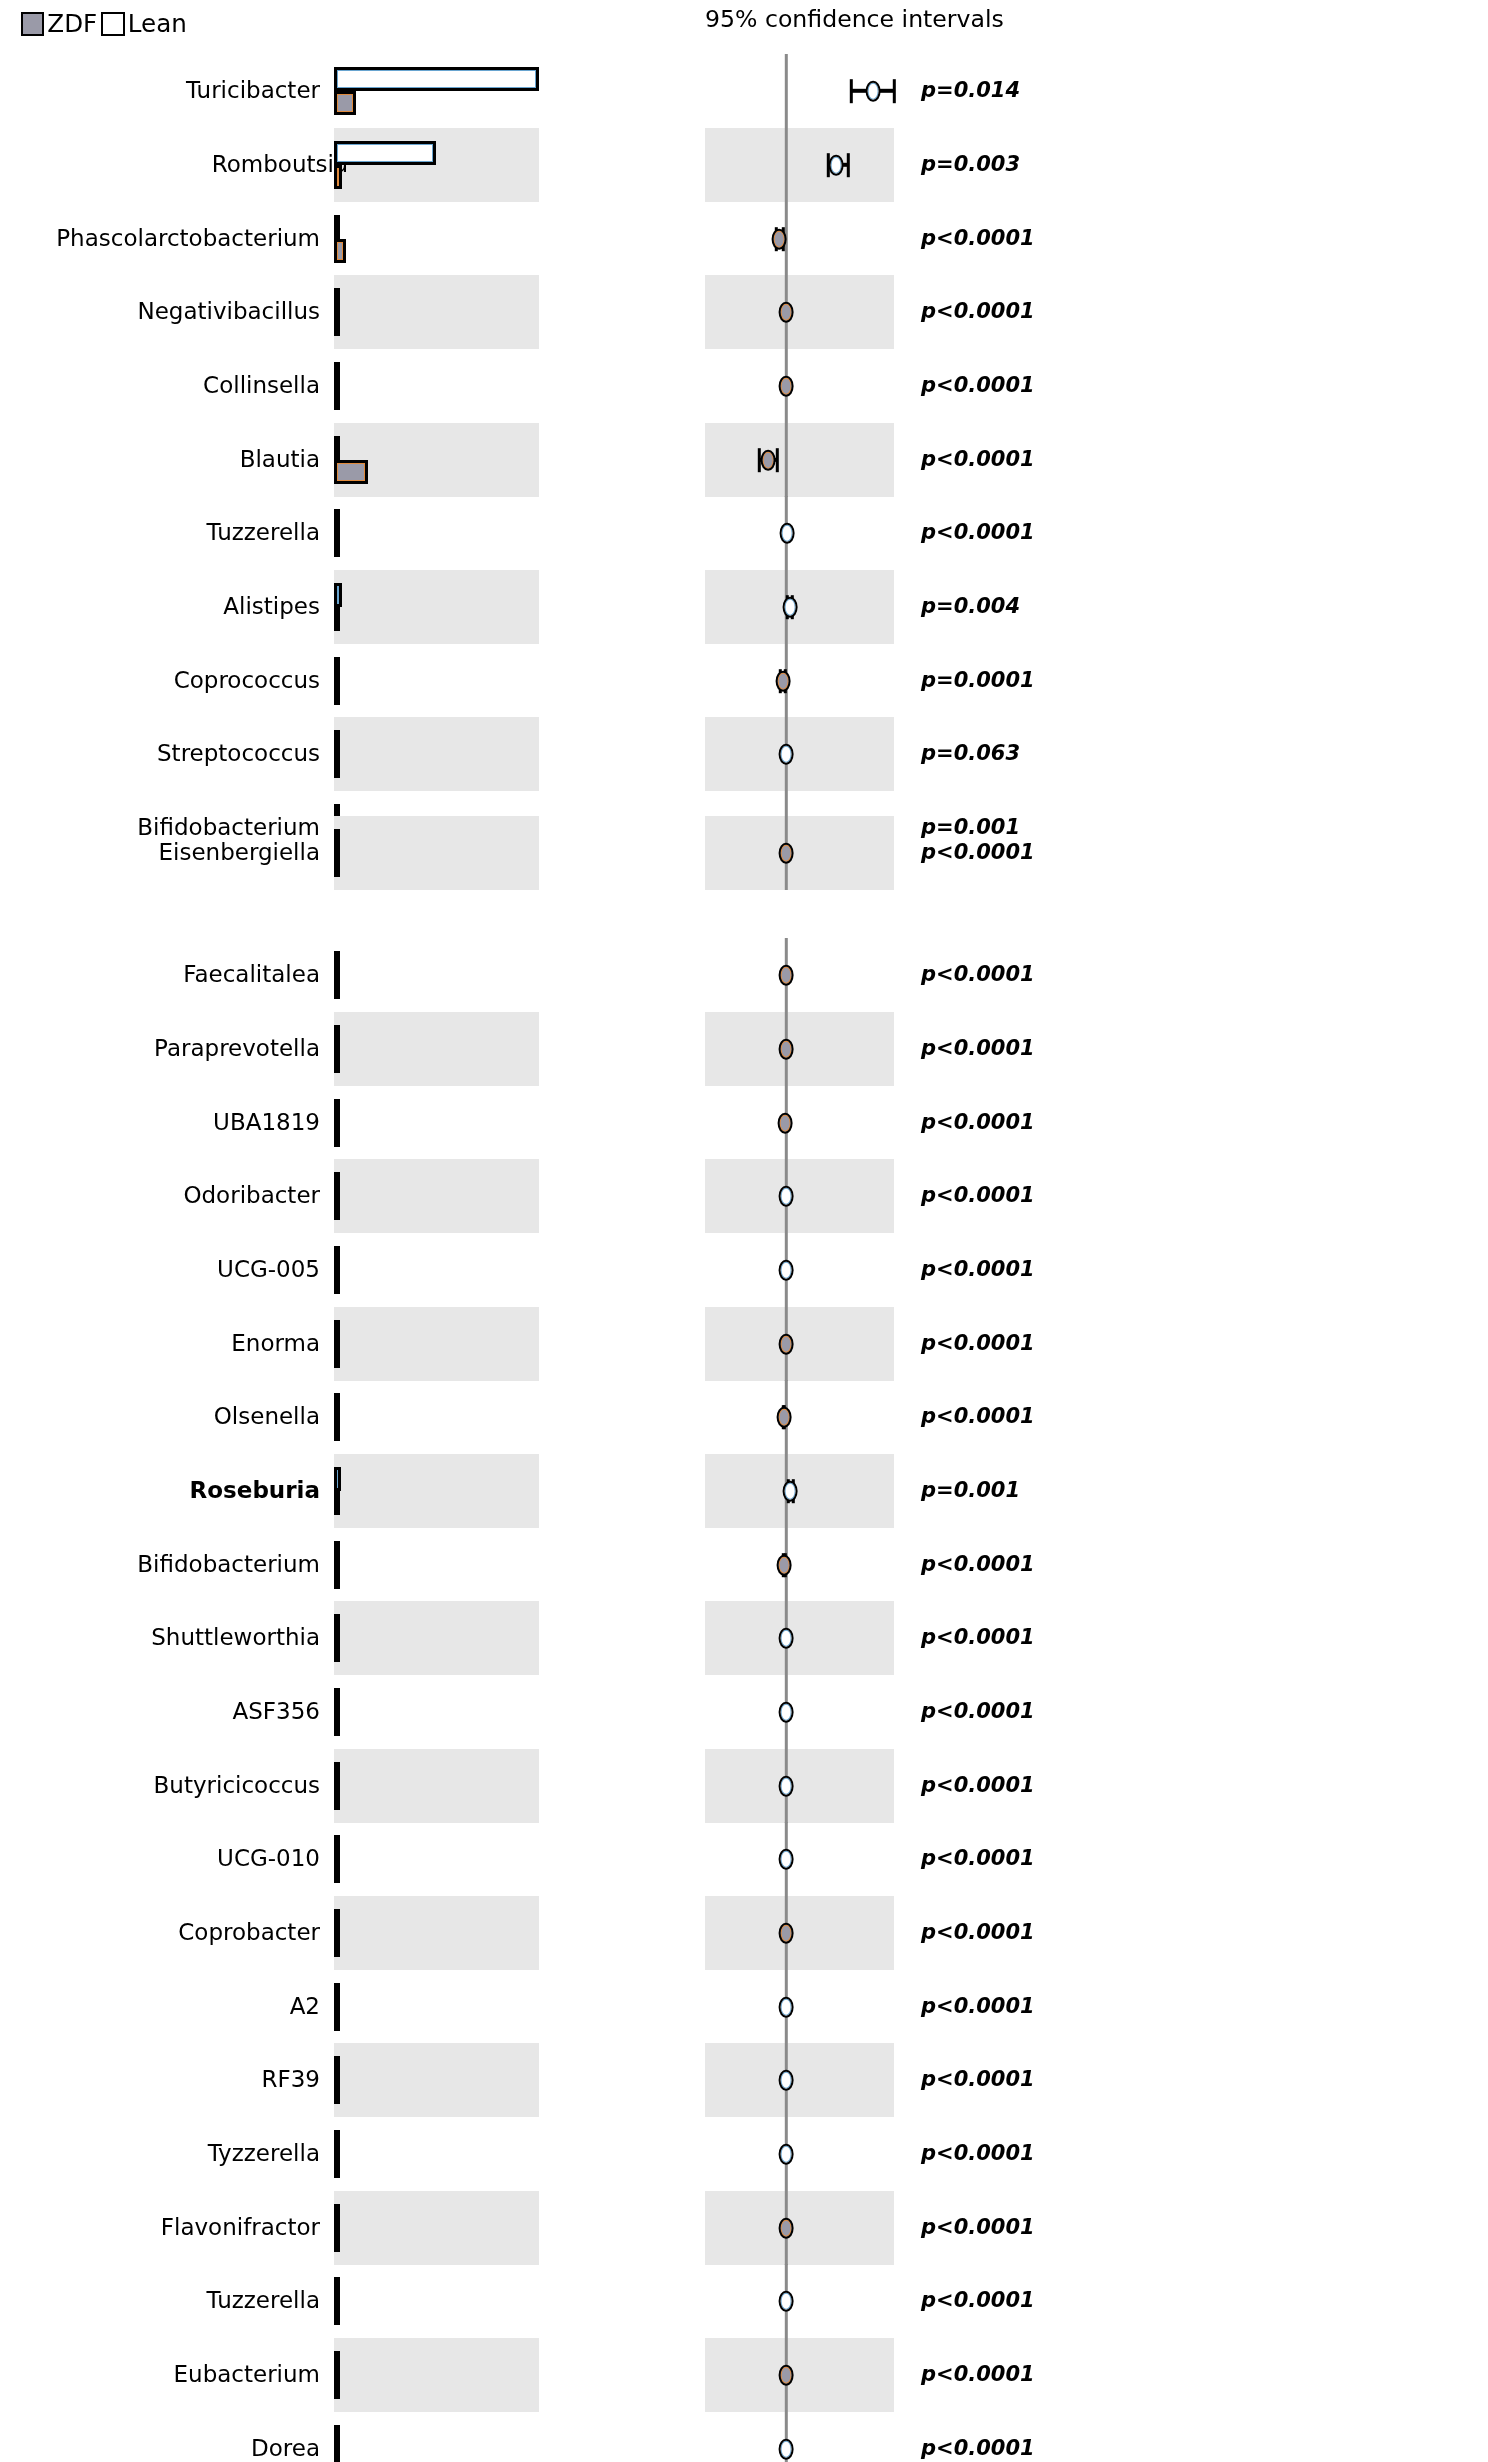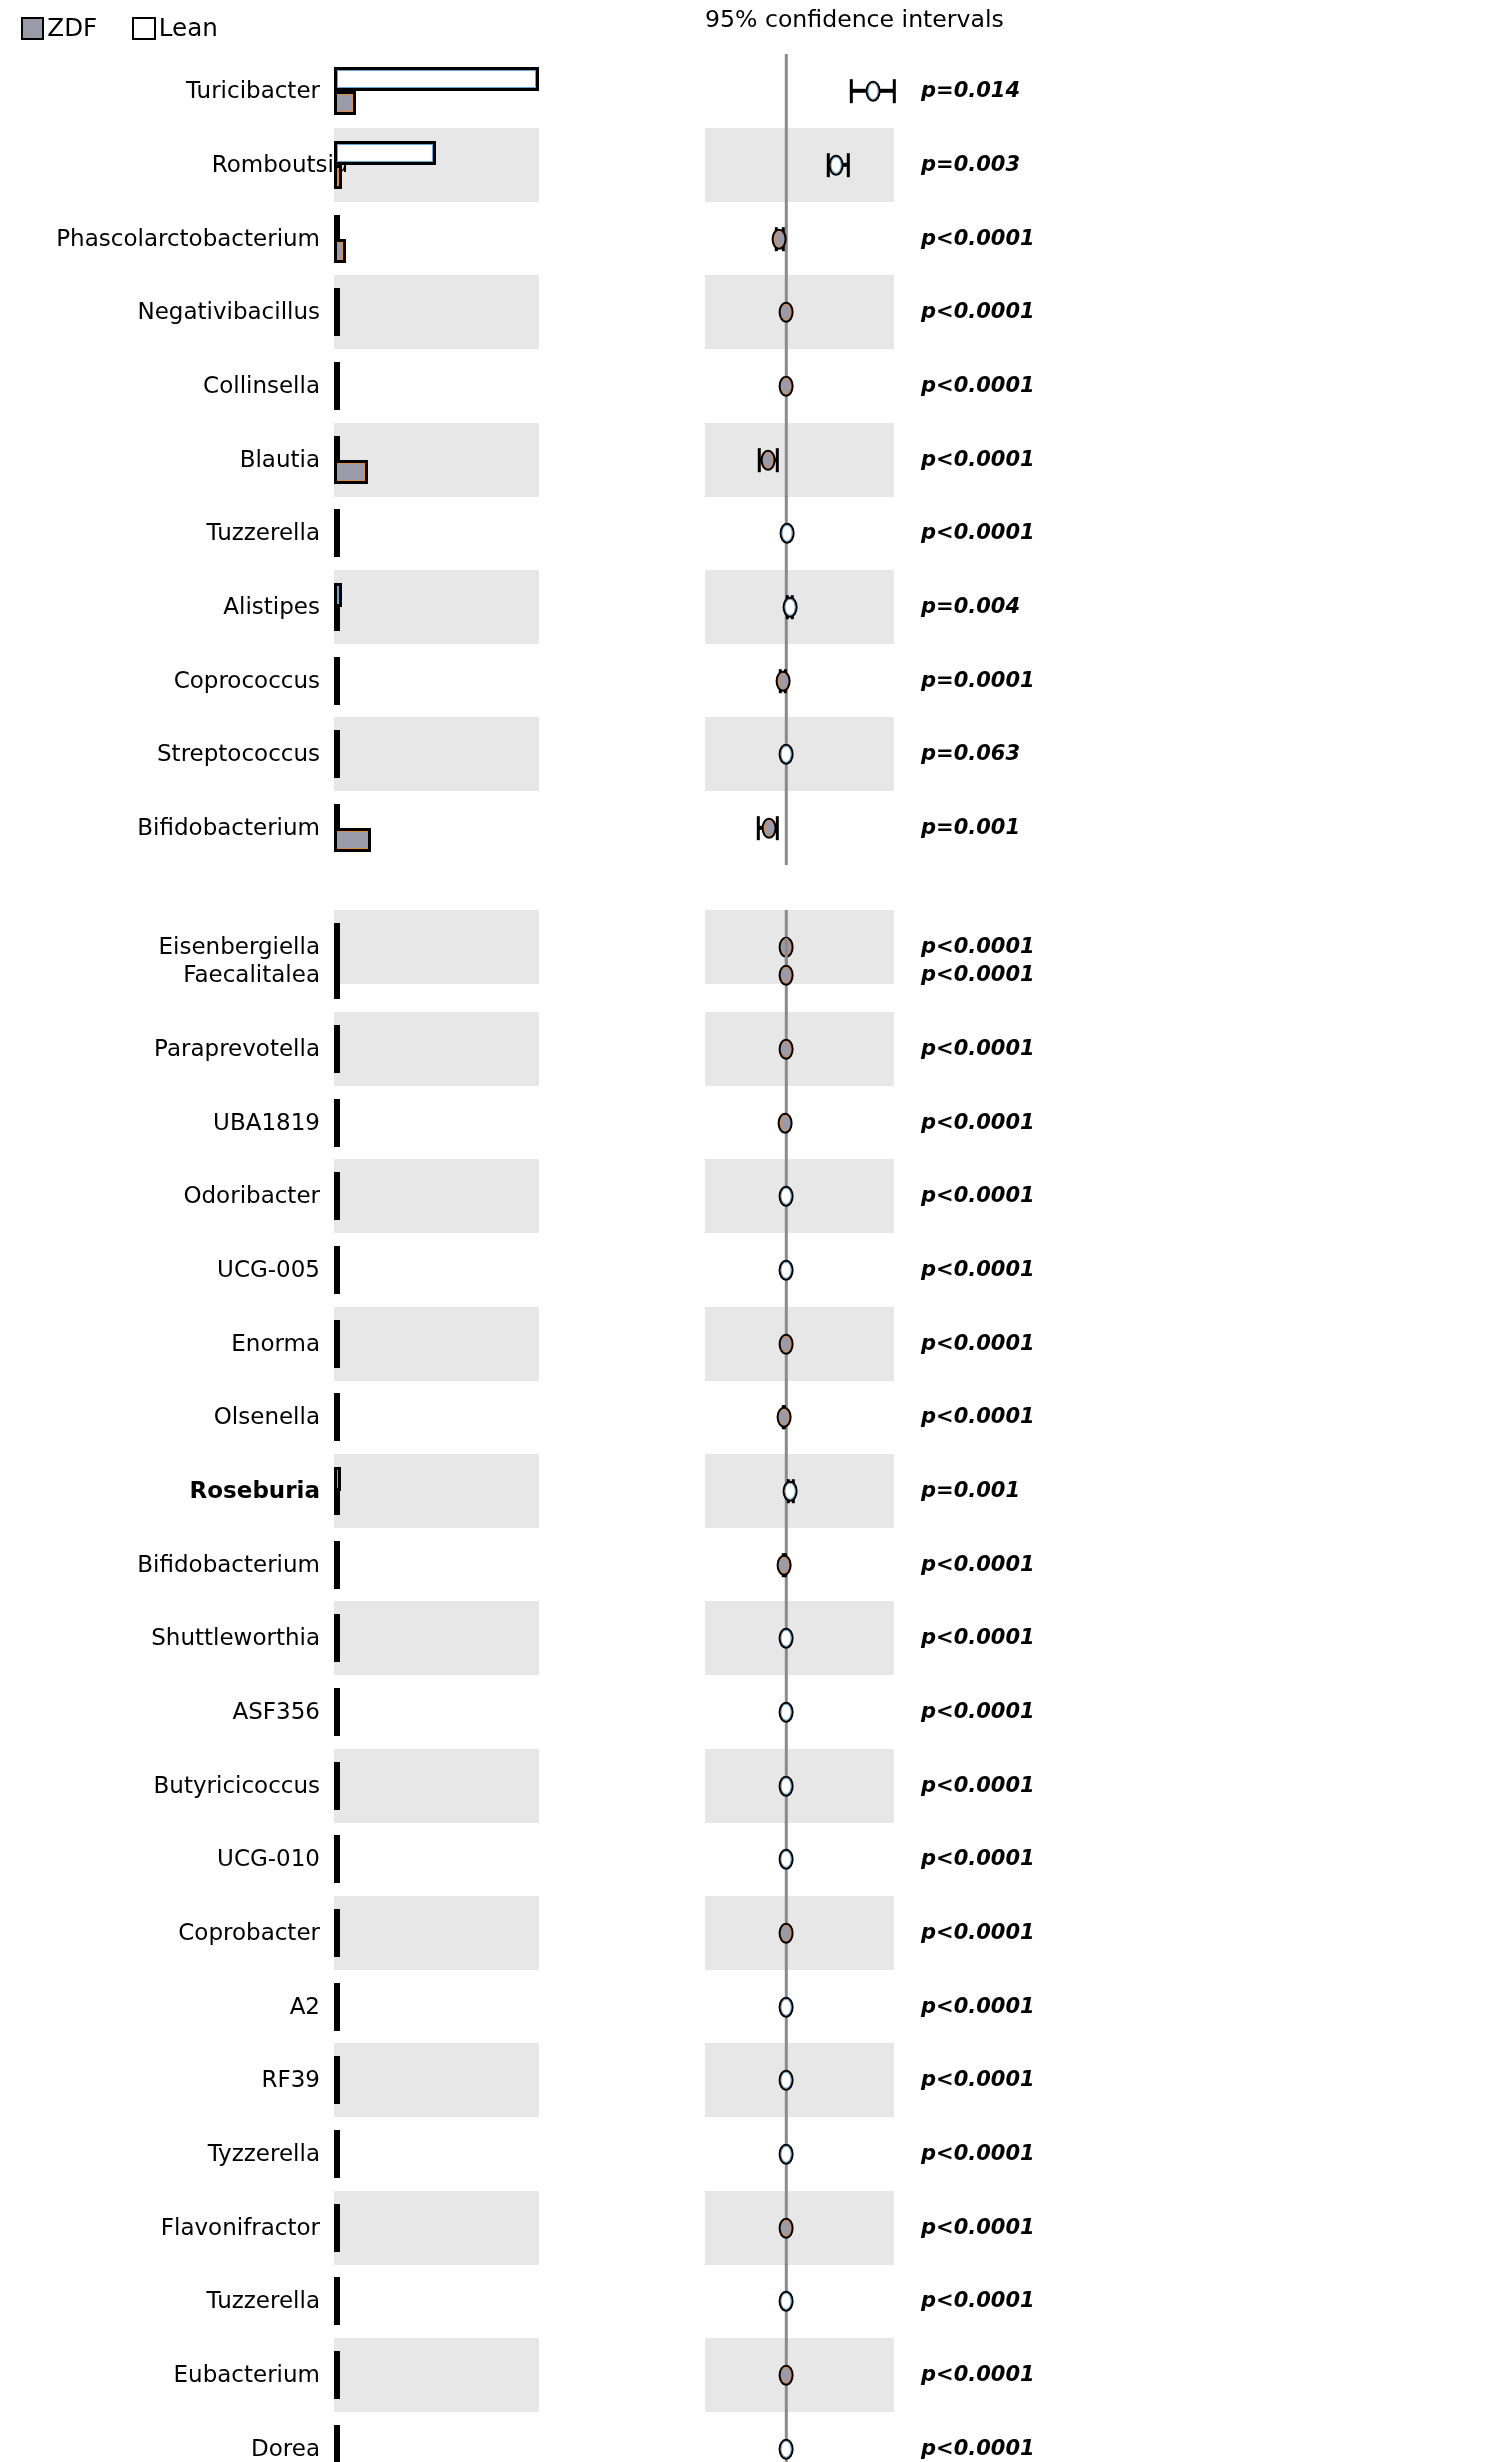--- a/index.html
+++ b/index.html
@@ -9,21 +9,21 @@
     position:relative;
     width:1489px;
     height:2828px;
     background:#ffffff;
     overflow:hidden;
   }
 
   
   #legend{
     position:absolute; left:20.7px; top:6.9px;
-    display:flex; align-items:flex-end; gap:35px;
+    display:flex; align-items:center; gap:4px;
     height:34px;
   }
   .legend-entry{display:flex;align-items:center;gap:3px;}
   .legend-swatch{
     width:23.6px;height:23.6px;
     border:2.5px solid #000;
     box-sizing:border-box;
   }
   .legend-swatch.zdf{background:#9a9aa8;}
   .legend-swatch.lean{background:#ffffff;}
@@ -325,21 +325,21 @@
         </div>
         <div class="ci">
           <div class="zeroline" style="left: 81px;"></div>
           <div class="ci-line" style="left: 53px; width: 19.4px; top: 37px;"></div>
           <div class="ci-cap" style="left: 53px; top: 37px;"></div>
           <div class="ci-cap" style="left: 72px; top: 37px;"></div>
           <div class="ci-dot zdf" style="left: 64px; top: 37px;"></div>
         </div>
         <div class="pval" style="top: 26px;">p=0.001</div>
       </div>
-      <div class="row" style="top: 910px; height: 74px;">
+      <div class="row" style="top: 816px; height: 74px;">
         <div class="band left shaded"></div>
         <div class="band right shaded"></div>
         <div class="taxon" style="top: 25px;">Eisenbergiella</div>
         <div class="bars">
           <div class="bar lean" style="top: 12.7px; height: 24px; width: 4.4px;"></div>
           <div class="bar zdf" style="top: 37px; height: 24px; width: 4.4px;"></div>
         </div>
         <div class="ci">
           <div class="zeroline" style="left: 81px;"></div>
           <div class="ci-dot zdf" style="left: 81px; top: 37px;"></div>

